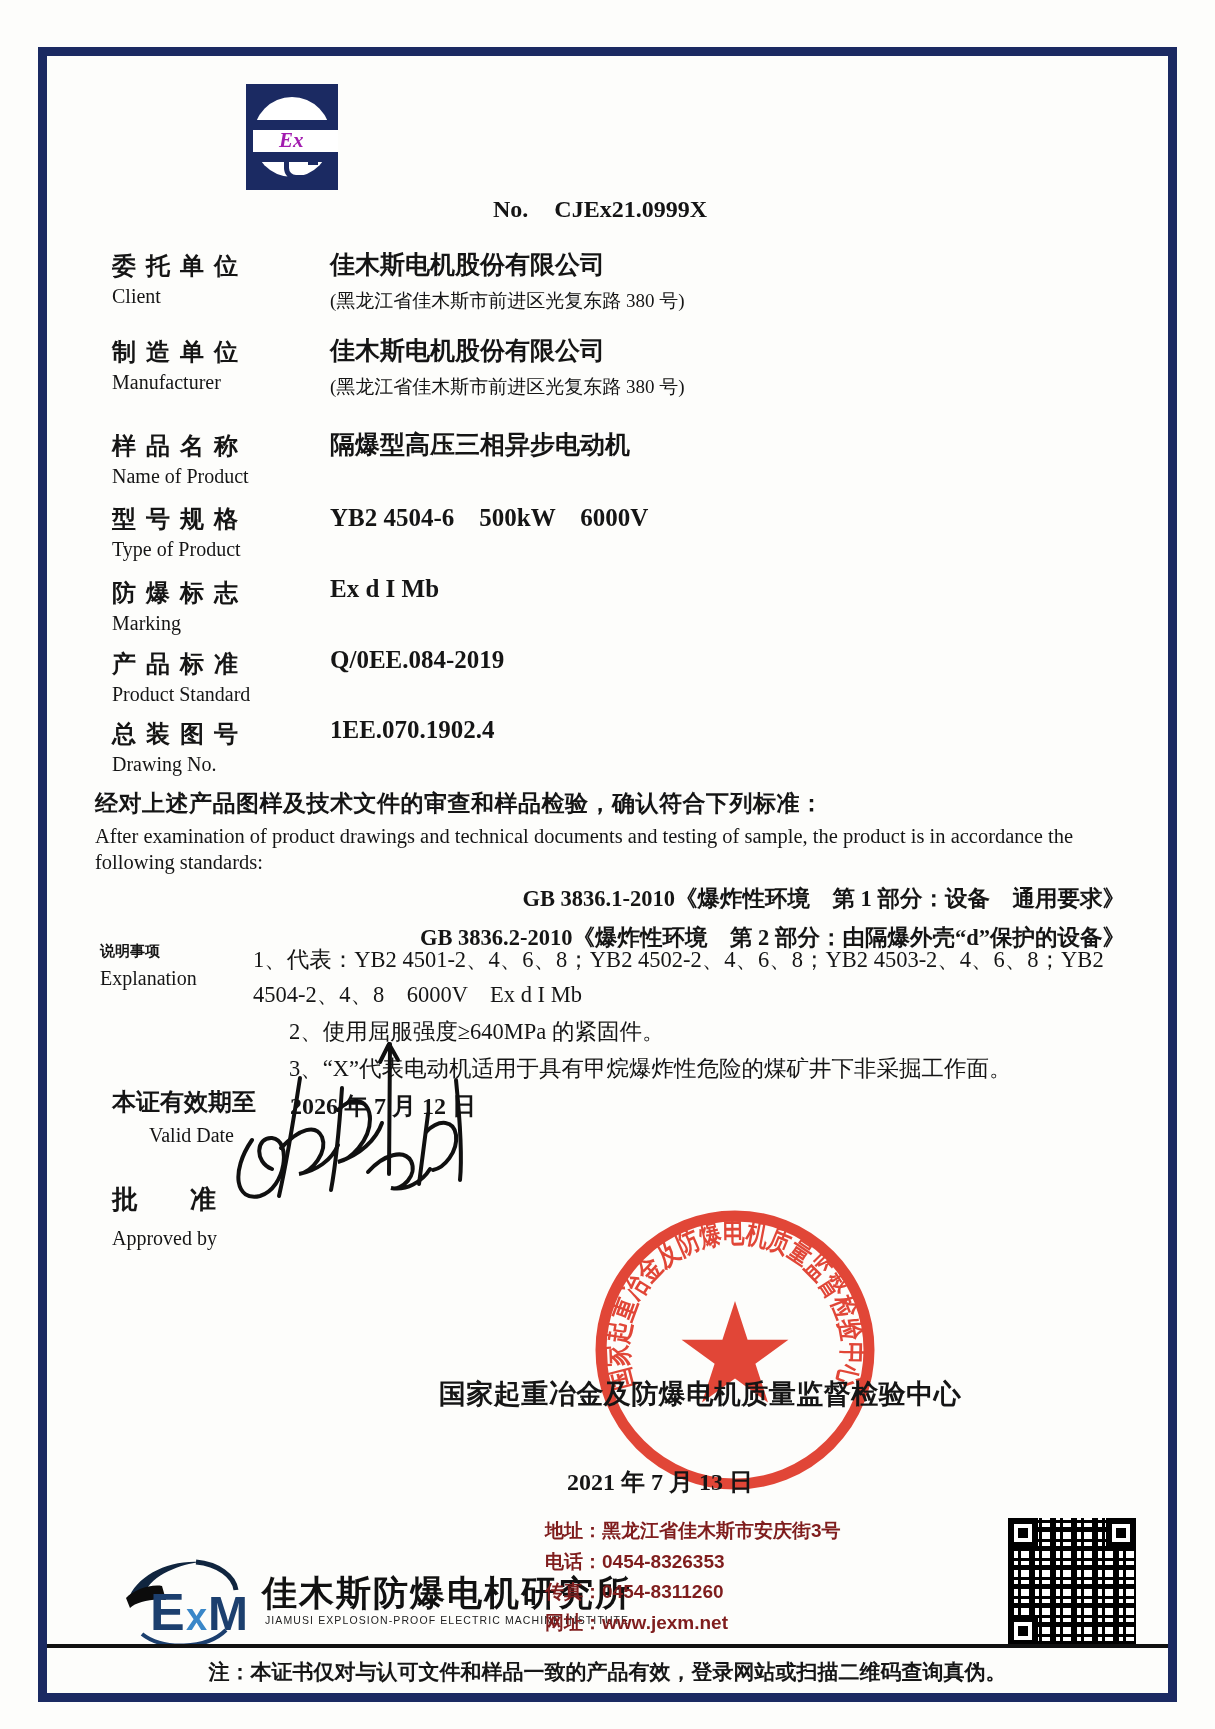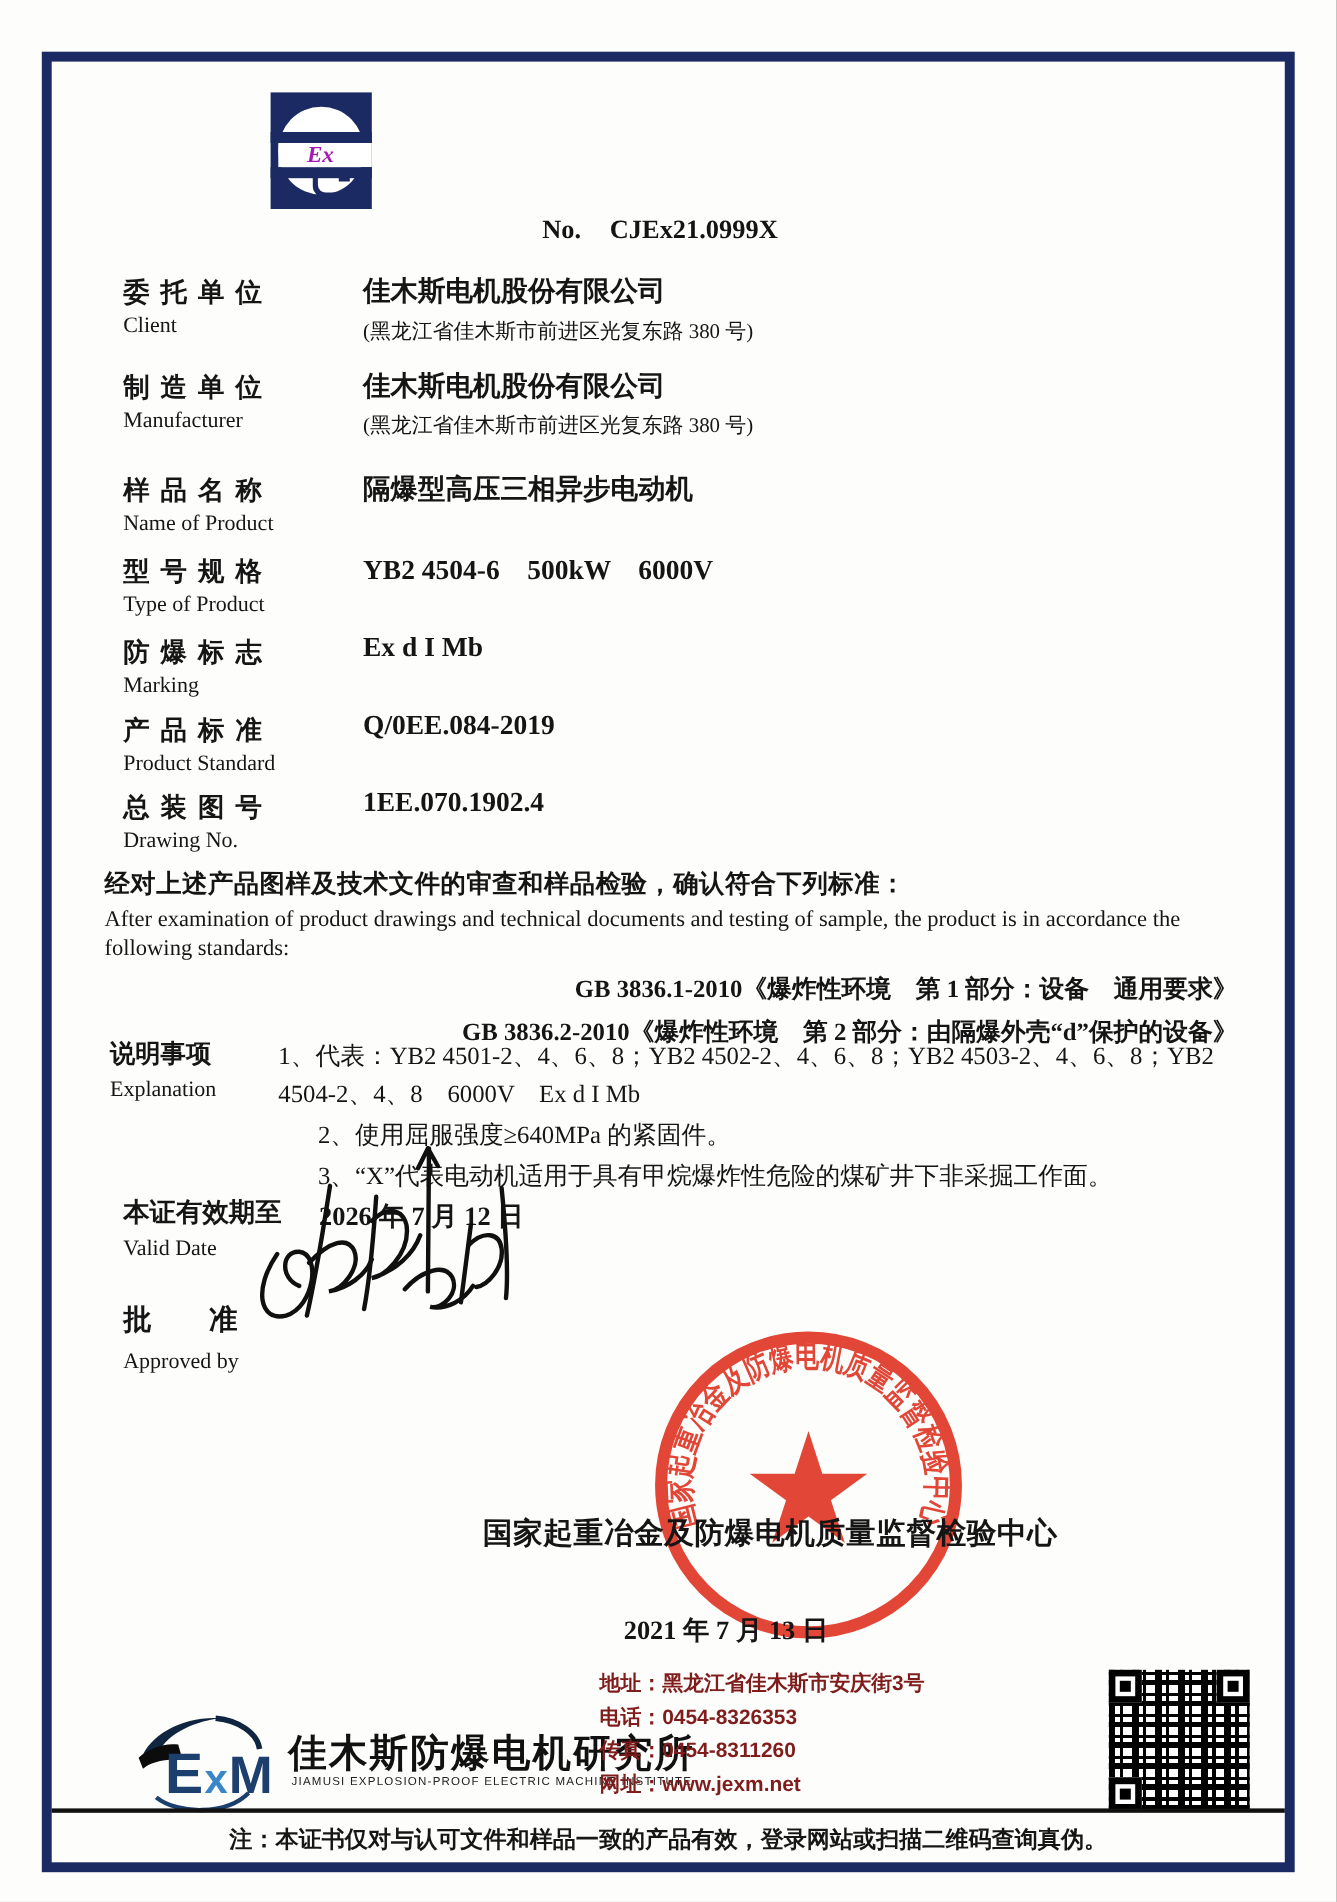--- a/index.html
+++ b/index.html
@@ -33,29 +33,29 @@
   .fval{position:absolute;left:218px;top:-2px;width:770px;}
   .fval-main{font-size:25px;font-weight:600;white-space:pre;}
   .fval-sub{font-size:19px;margin-top:7px;}
   
   .statement{position:absolute;left:95px;top:788px;width:1030px;}
   .st-zh{font-size:23px;font-weight:700;font-family:"Liberation Sans","DejaVu Sans",sans-serif;letter-spacing:.5px;}
   .st-en{font-size:20.5px;margin-top:4px;line-height:26px;width:1015px;}
   .std-line{font-size:22.5px;font-weight:600;margin-left:28px;margin-top:8px;white-space:pre;text-align:right;}
   
   .expl-label{position:absolute;left:100px;top:942px;}
-  .expl-label .zh{font-size:23px;font-weight:700;font-family:"Liberation Sans","DejaVu Sans",sans-serif;}
+  .expl-label .zh{font-size:15px;font-weight:700;font-family:"Liberation Sans","DejaVu Sans",sans-serif;}
   .expl-label .en{font-size:20px;margin-top:6px;}
   .expl-items{position:absolute;left:253px;top:942px;width:880px;}
   .expl-item{font-size:22.5px;line-height:35px;}
   .expl-item + .expl-item{margin-top:2px;padding-left:36px;}
   
   .valid-label{position:absolute;left:112px;top:1086px;}
   .valid-label .zh{font-size:24px;font-weight:700;font-family:"Liberation Sans","DejaVu Sans",sans-serif;}
-  .valid-label .en{font-size:20px;margin-top:6px;}
+  .valid-label .en{font-size:20px;margin-top:6px;margin-left:37px;}
   .valid-value{position:absolute;left:290px;top:1090px;font-size:24px;font-weight:600;white-space:pre;}
   .appr-label{position:absolute;left:112px;top:1182px;}
   .appr-label .zh{font-size:26px;font-weight:700;font-family:"Liberation Sans","DejaVu Sans",sans-serif;white-space:pre;}
   .appr-label .en{font-size:20px;margin-top:10px;}
   .signature{position:absolute;left:218px;top:1022px;}
   
   .issuer{position:absolute;left:385px;top:1376px;width:630px;text-align:center;}
   .issuer-zh{font-size:27px;font-weight:700;font-family:"Liberation Sans","DejaVu Sans",sans-serif;letter-spacing:.5px;}
   .issuer-en{font-size:21.5px;font-weight:700;line-height:30px;margin-top:4px;}
   .issue-date{position:absolute;left:360px;top:1466px;width:600px;text-align:center;

